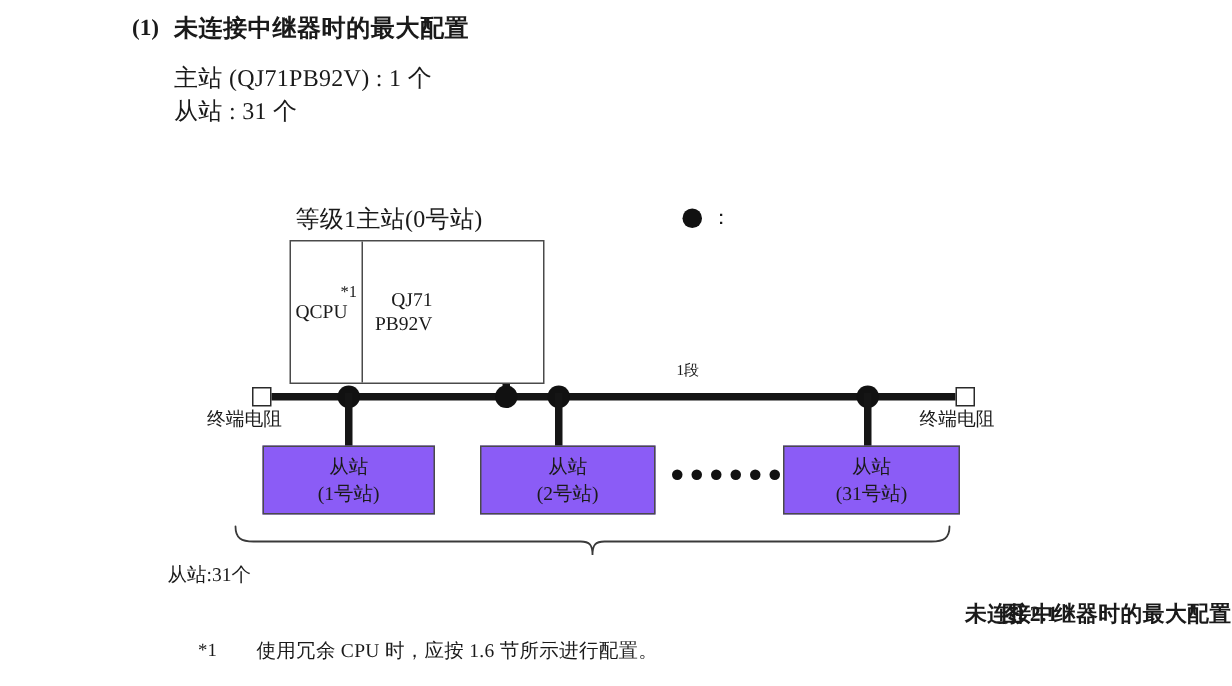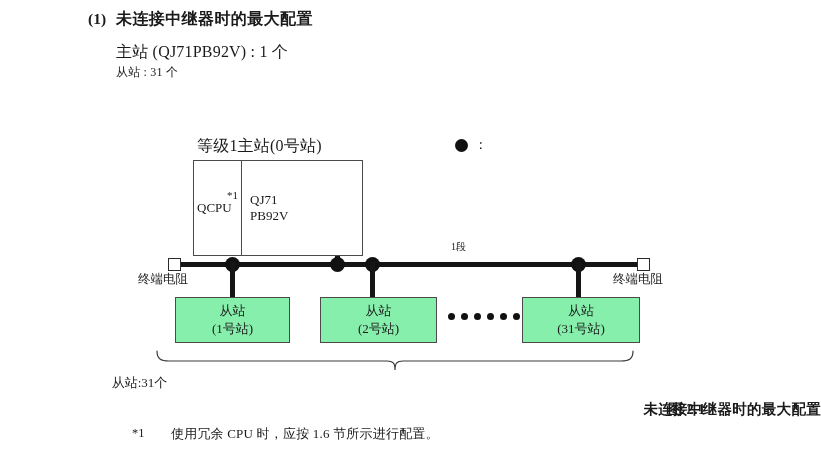--- a/index.html
+++ b/index.html
@@ -30,21 +30,21 @@
     font-weight: bold;
     letter-spacing: 0.4px;
   }
   #spec-master {
     left: 116px; top: 42px;
     font-size: 16px;
     letter-spacing: 0.2px;
   }
   #spec-slave {
     left: 116px; top: 64px;
-    font-size: 12px;
+    font-size: 16px;
     letter-spacing: 0.2px;
   }
 
   
   #legend {
     left: 455px; top: 136px;
     font-size: 13.5px;
     display: flex;
     align-items: center;
     gap: 6px;
@@ -94,21 +94,21 @@
     position: absolute;
     top: 28px; right: 3px;
     font-size: 11px;
   }
   #cell-net {
     width: 44px;
     font-size: 11.5px;
     line-height: 1.25;
     justify-content: flex-start !important;
     padding-left: 8px;
-    text-align: left;
+    text-align: right;
   }
 
   
   #bus-line {
     left: 175px; top: 262px;
     width: 466px; height: 4.5px;
     background: #151515;
   }
   .term-res {
     width: 13px; height: 13px;
@@ -143,21 +143,21 @@
   }
   .uplink {
     width: 4.5px;
     background: #151515;
   }
 
   
   .slave-box {
     border: 1.3px solid #4a4a4a;
     box-sizing: border-box;
-    background: #86efac;
+    background: #8b5cf6;
     display: flex;
     flex-direction: column;
     align-items: center;
     justify-content: center;
     font-size: 13px;
     line-height: 1.35;
   }
   #slave-1 { left: 175px; top: 297px; width: 115px; height: 46px; }
   #slave-2 { left: 320px; top: 297px; width: 117px; height: 46px; }
   #slave-31 { left: 522px; top: 297px; width: 118px; height: 46px; }

